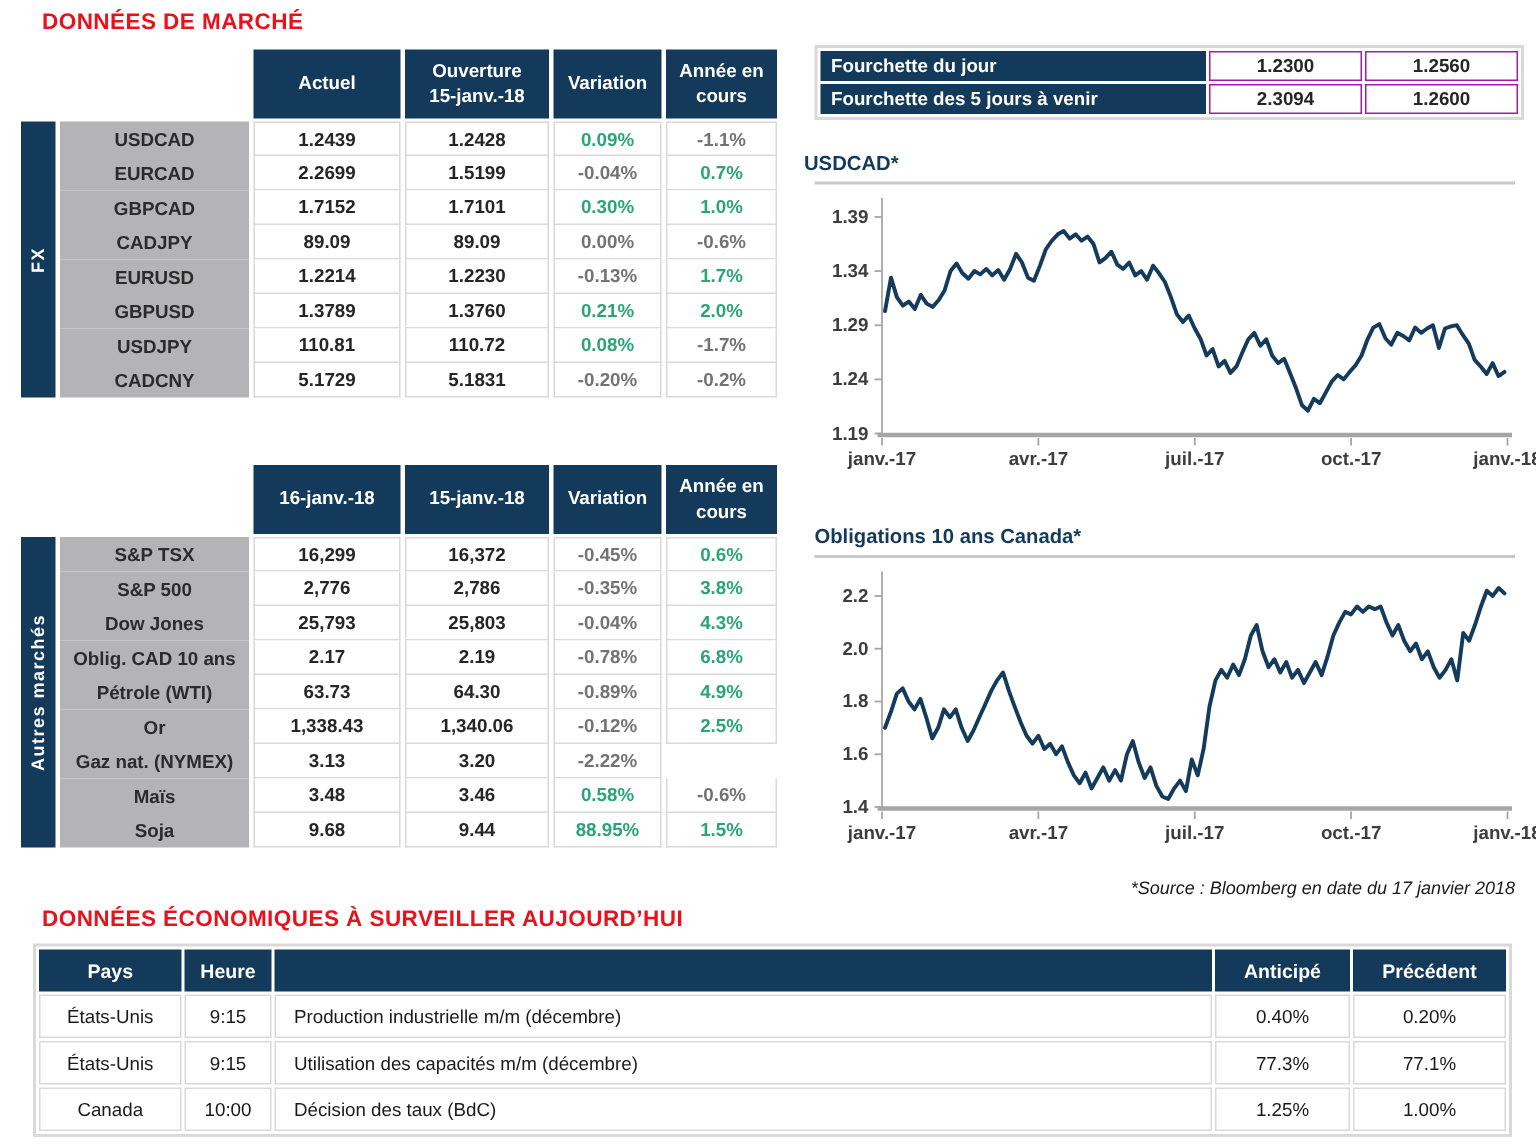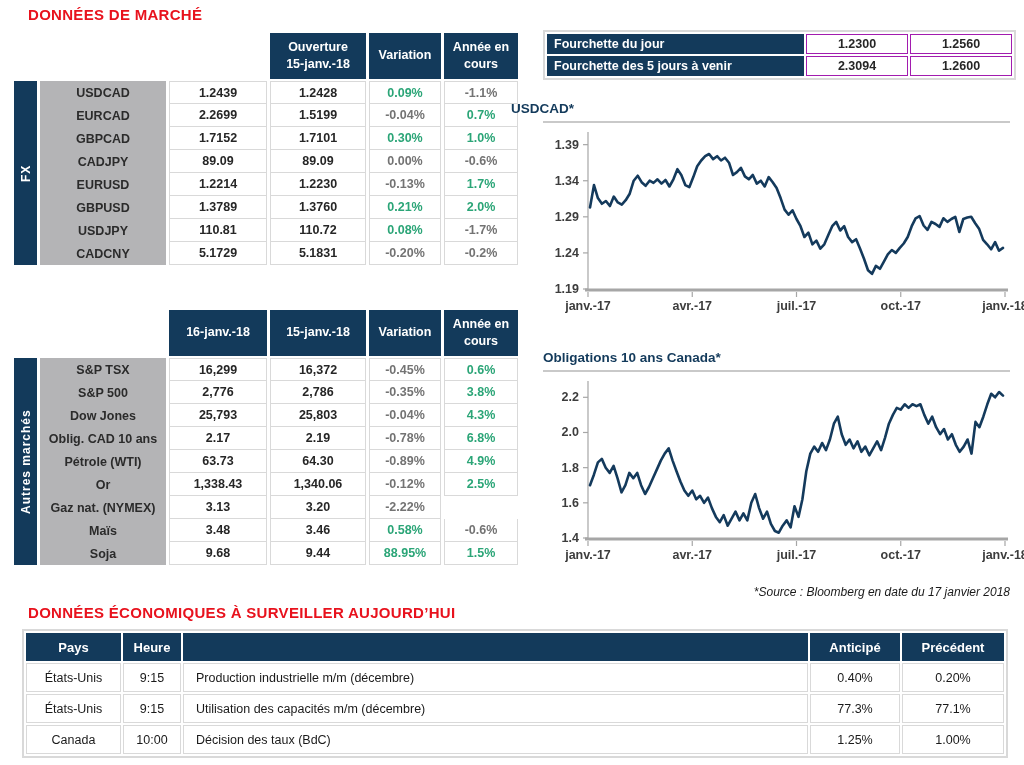--- a/index.html
+++ b/index.html
@@ -40,20 +40,23 @@
          display:flex;align-items:center;justify-content:center;white-space:nowrap;}
   .ecell.left{justify-content:flex-start;padding-left:12px;}
   svg text{font-family:"Liberation Sans",sans-serif;}
 </style>
 </head>
 <body>
 
 <div class="abs red-heading" style="left:28px;top:6px;">DONNÉES DE MARCHÉ</div>
 
 <div id="fx-table" class="mtable" style="left: 14px; top: 33px; grid-template-columns: 23px 126px 98px 96px 72px 74px; grid-template-rows: 46px 2px repeat(8, 23px);">
+    <div class="mhead" style="grid-area: 1 / 3;">
+      <div>Actuel</div>
+    </div>
     <div class="mhead" style="grid-area: 1 / 4;">
       <div>Ouverture</div>
       <div>15-janv.-18</div>
     </div>
     <div class="mhead" style="grid-area: 1 / 5;">
       <div>Variation</div>
     </div>
     <div class="mhead" style="grid-area: 1 / 6;">
       <div>Année en</div>
       <div>cours</div>
@@ -165,21 +168,21 @@
 
 <div id="range-table" class="abs range">
     <div class="rlabel">Fourchette du jour</div>
     <div class="rval">1.2300</div>
     <div class="rval">1.2560</div>
     <div class="rlabel">Fourchette des 5 jours à venir</div>
     <div class="rval">2.3094</div>
     <div class="rval">1.2600</div>
   </div>
 
-<div class="abs chart-title" style="left:511px;top:101px;">USDCAD*</div>
+<div class="abs chart-title" style="left:536px;top:101px;">USDCAD*</div>
 <div class="abs chart-rule" style="left:543px;top:121px;"></div>
 <svg id="chart1" class="abs" style="left:543px;top:126px;overflow:visible;" width="467" height="192">
     <line x1="45" y1="6" x2="45" y2="163" stroke="#a6a6a6" stroke-width="1.2"></line>
     <line x1="40" y1="163" x2="45" y2="163" stroke="#a6a6a6" stroke-width="1.2"></line>
     <text x="36" y="167" text-anchor="end" font-size="12.5" font-weight="bold" fill="#3d3d3d">1.19</text>
     <line x1="40" y1="126.91509433962261" x2="45" y2="126.91509433962261" stroke="#a6a6a6" stroke-width="1.2"></line>
     <text x="36" y="130.9150943396226" text-anchor="end" font-size="12.5" font-weight="bold" fill="#3d3d3d">1.24</text>
     <line x1="40" y1="90.83018867924521" x2="45" y2="90.83018867924521" stroke="#a6a6a6" stroke-width="1.2"></line>
     <text x="36" y="94.83018867924521" text-anchor="end" font-size="12.5" font-weight="bold" fill="#3d3d3d">1.29</text>
     <line x1="40" y1="54.74528301886781" x2="45" y2="54.74528301886781" stroke="#a6a6a6" stroke-width="1.2"></line>

